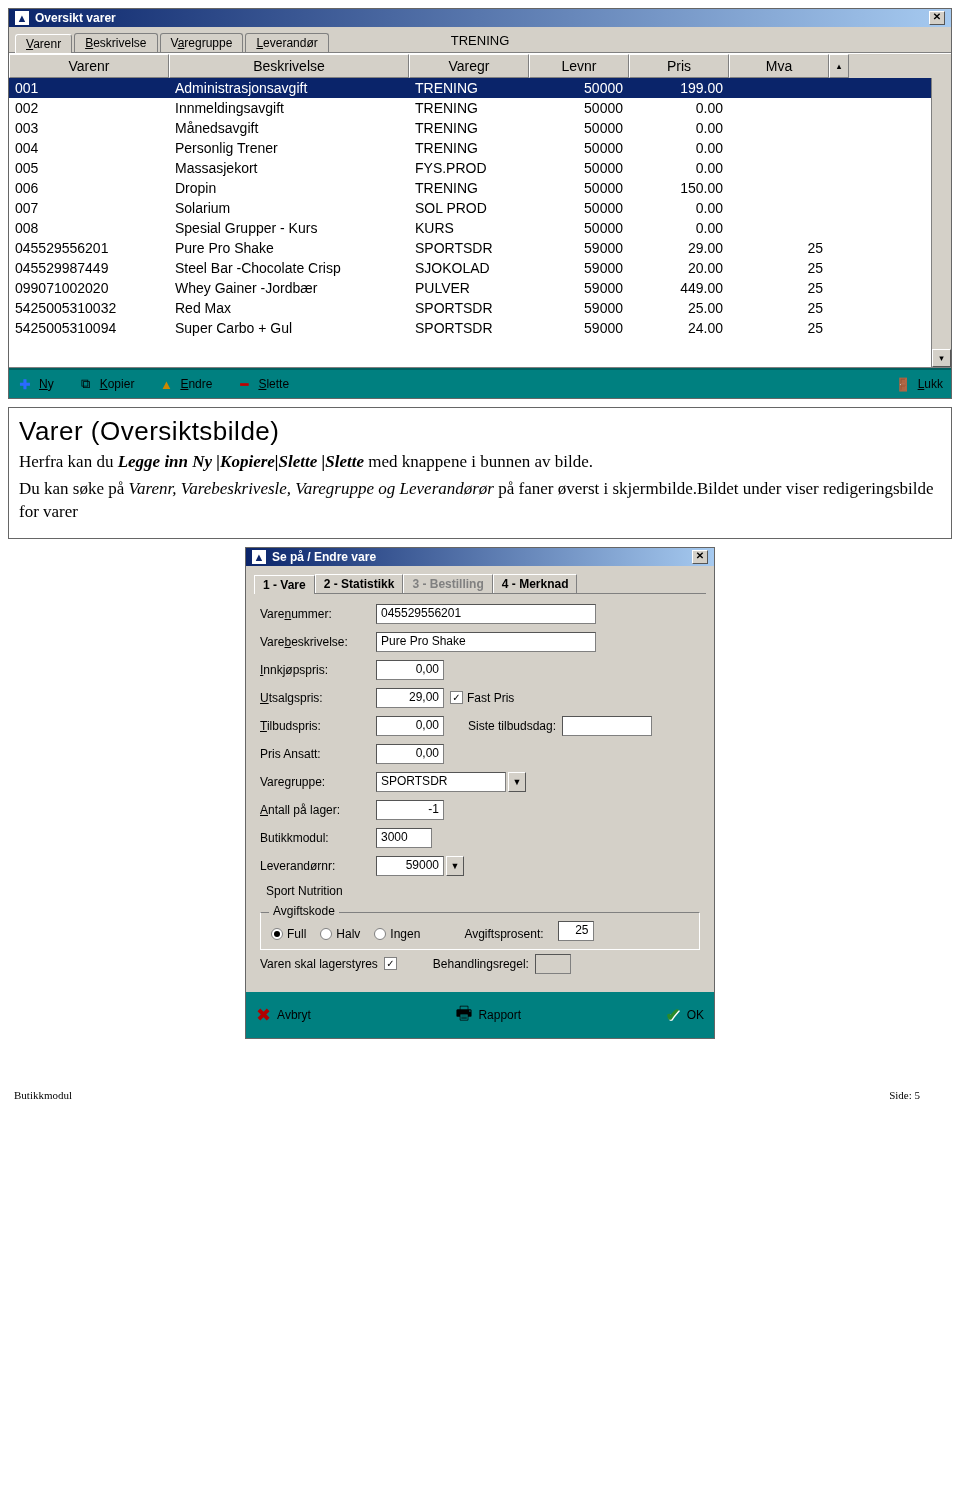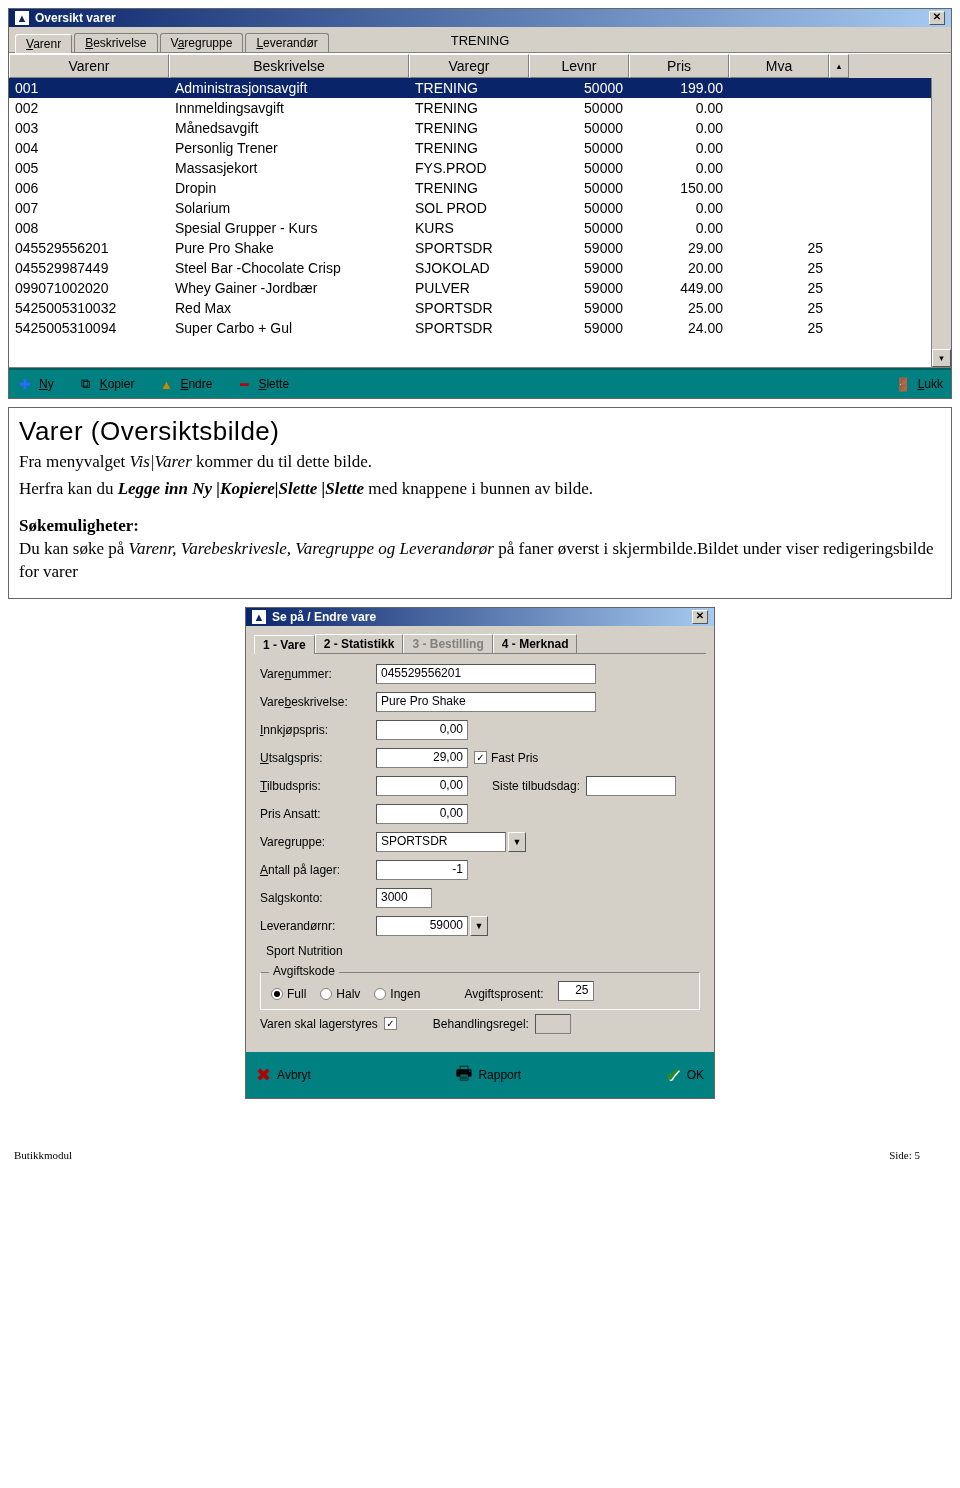--- a/index.html
+++ b/index.html
@@ -240,21 +240,21 @@
     background: #fff;
     border: 1px solid #808080;
     border-top-color: #555;
     border-left-color: #555;
     height: 20px;
     padding: 1px 4px;
     font-size: 12px;
   }
   .txt.r { text-align: right; }
   .w-wide { width: 220px; }
-  .w-num { width: 92px; }
+  .w-num { width: 68px; }
   .w-small { width: 56px; }
   .w-tiny { width: 36px; }
   .combo {
     display: flex;
   }
   .combo .txt { }
   .combo .dd {
     width: 18px; height: 20px;
     background: #d4d0c8;
     border: 1px solid #fff;
@@ -535,26 +535,22 @@
     <div class="tb-btn">
       <span class="ic">🚪</span>
       <span><span class="ul">L</span>ukk</span>
     </div>
   </div>
 </div>
 
 <div class="doc-box">
   <div class="doc-title">Varer (Oversiktsbilde)</div>
   <p>
-    <span>Fra menyvalget </span><span class="em">Vis|Varer</span><span> kommer du til dette bilde.</span>
-  </p>
-  <p>
     <span>Herfra kan du </span><span class="em b">Legge inn Ny |Kopiere|Slette |Slette</span><span>  med knappene i bunnen av bilde.</span>
   </p>
-  <span class="sect">Søkemuligheter:</span>
   <p>
     <span>Du kan søke på </span><span class="em">Varenr, Varebeskrivesle, Varegruppe og Leverandørør</span><span>  på faner øverst i skjermbilde.Bildet under viser redigeringsbilde for varer</span>
   </p>
 </div>
 
 <div class="dialog-wrap">
   <div class="dialog">
     <div class="titlebar">
       <div class="titlebar-left">
         <span class="app-icon">▲</span>
@@ -607,21 +603,21 @@
         <span class="combo">
           <span class="txt" style="width:130px;">SPORTSDR</span>
           <span class="dd">▼</span>
         </span>
       </div>
       <div class="form-row">
         <label><span class="ul">A</span>ntall på lager:</label>
         <span class="txt w-num r">-1</span>
       </div>
       <div class="form-row">
-        <label>Salgskonto:</label>
+        <label>Butikkmodul:</label>
         <span class="txt w-small">3000</span>
       </div>
       <div class="form-row">
         <label>Leverandørnr:</label>
         <span class="combo">
           <span class="txt w-num r">59000</span>
           <span class="dd">▼</span>
         </span>
       </div>
       <div class="form-row">

